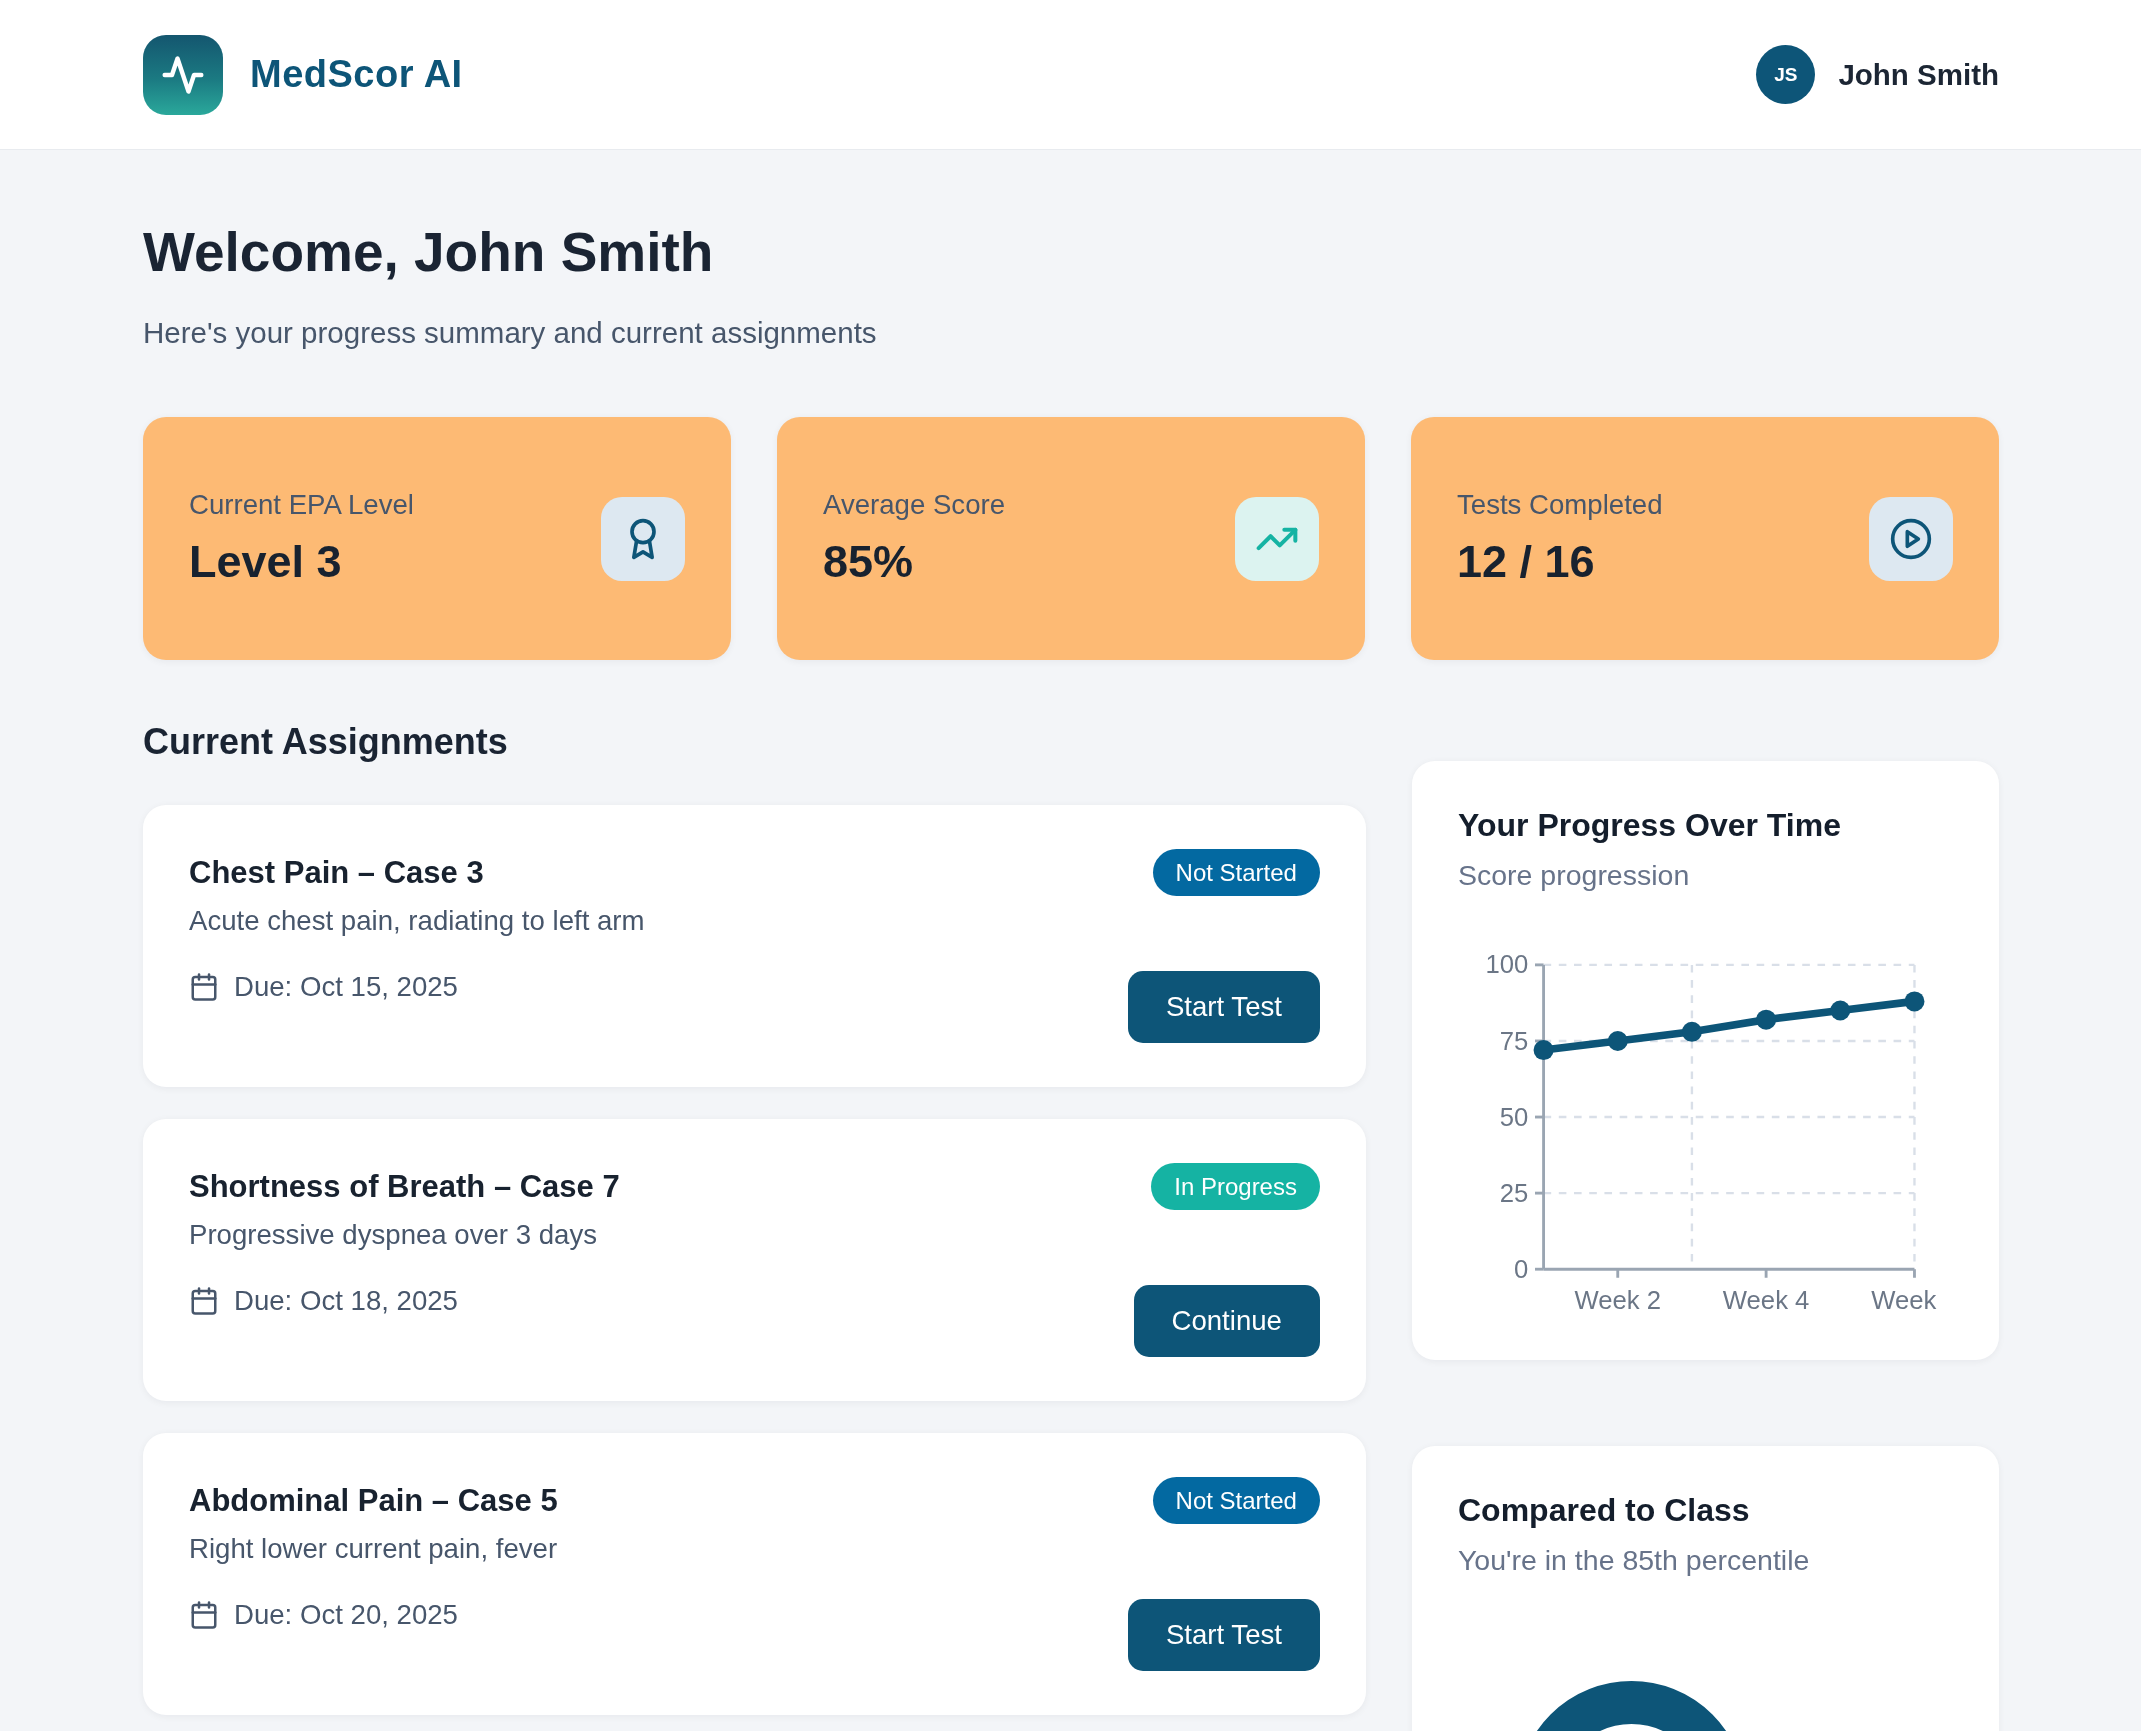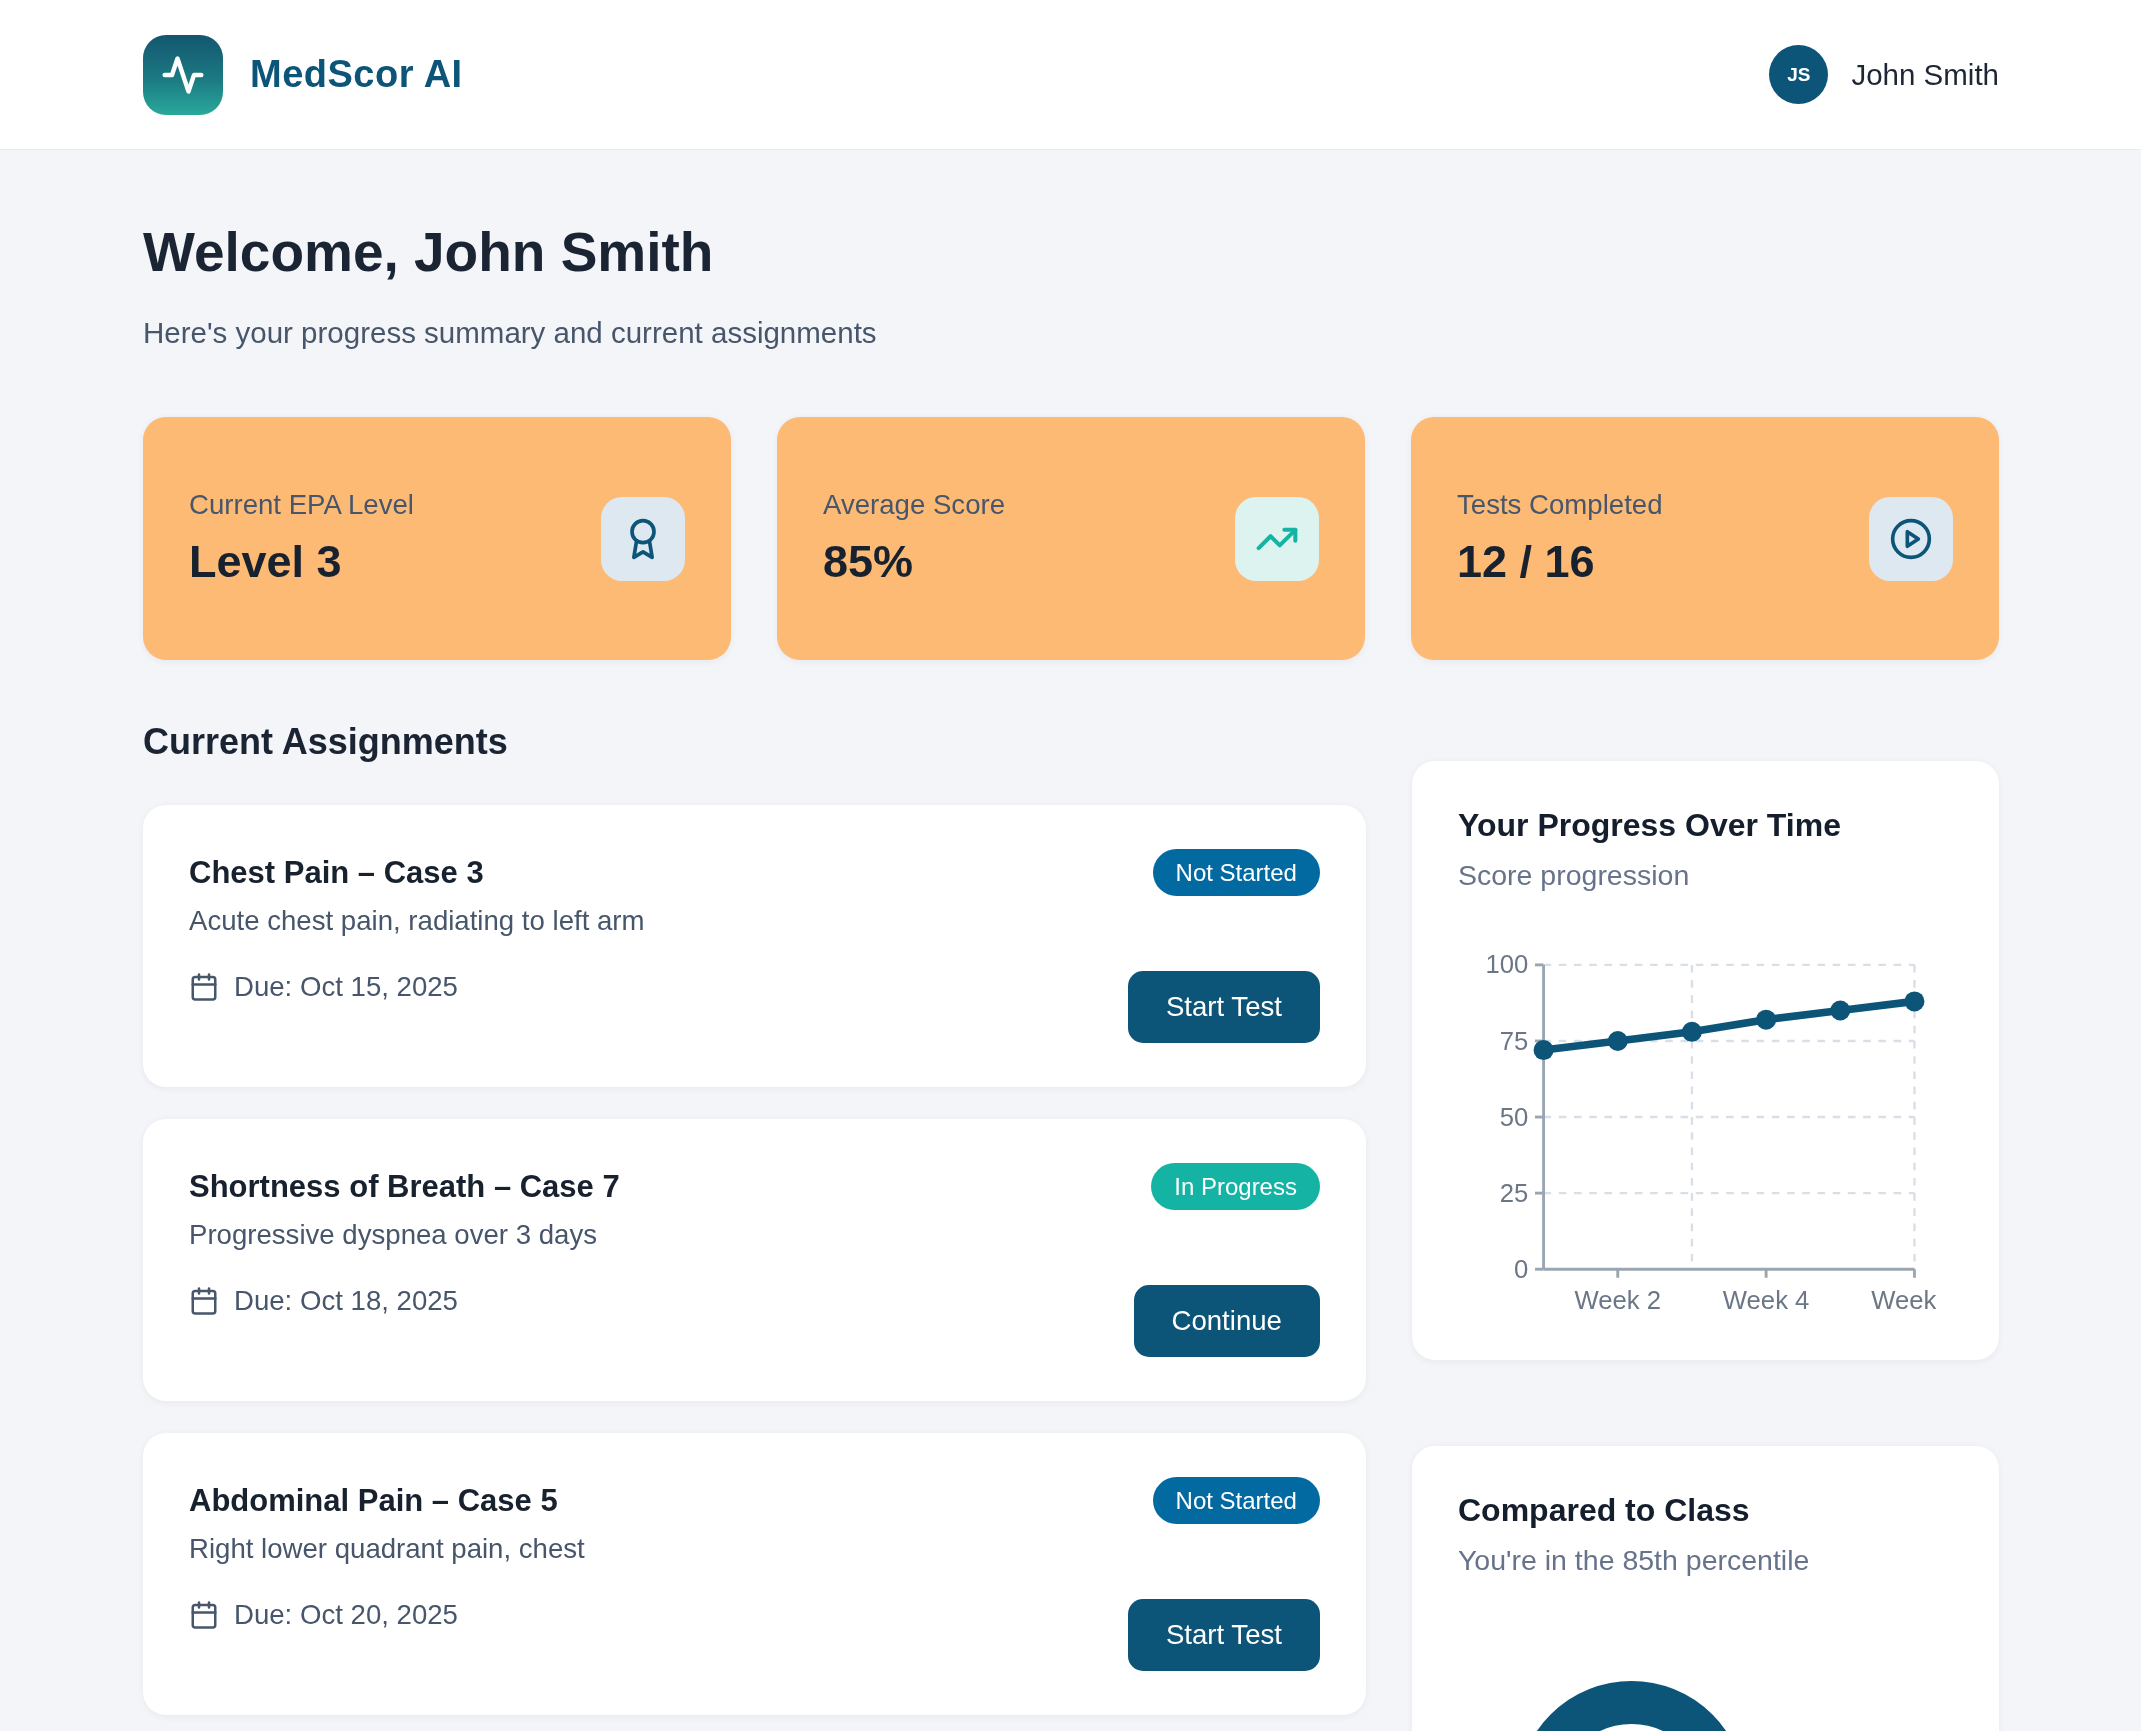--- a/index.html
+++ b/index.html
@@ -30,21 +30,21 @@
     font-size:29.5px; color:#4b5968; padding:19px 34px; border-radius:15px;
     background:transparent; border:none; cursor:pointer; white-space:nowrap;
   }
   .nav-item.active { background:#dbe7f2; color:#0d5578; font-weight:500; }
   .user { display:flex; align-items:center; gap:23px; }
   .avatar {
     width:59px; height:59px; border-radius:50%; background:#0d5578;
     color:#ffffff; font-size:19px; font-weight:600;
     display:flex; align-items:center; justify-content:center;
   }
-  .user-name { font-size:29.5px; color:#1c2634; }
+  .user-name { font-size:29.5px; color:#1c2634;font-weight:bold; }
 
   
   .main { padding:0 143px; }
   .welcome-title { margin-top:70px; font-size:55px; font-weight:700; color:#1a2433; }
   .welcome-subtitle { margin-top:32px; font-size:29.5px; color:#47566b; }
 
   .stats-row { margin-top:67px; display:flex; gap:46px; }
   .stat-card {
     flex:1; background:#fdba74; border-radius:23px; height:243px;
     box-shadow:0 1.9px 7.6px rgba(15,23,42,.05);
@@ -220,21 +220,21 @@
           </div>
           <button class="btn-primary">Continue</button>
         </div>
       </div>
 
       <div class="assignment-card">
         <div class="assignment-top">
           <div class="assignment-title">Abdominal Pain – Case 5</div>
           <div class="badge badge--gray">Not Started</div>
         </div>
-        <div class="assignment-desc">Right lower quadrant pain, chest</div>
+        <div class="assignment-desc">Right lower current pain, fever</div>
         <div class="assignment-footer">
           <div class="due">
             <svg viewBox="0 0 24 24" fill="none" stroke="currentColor" stroke-width="2" stroke-linecap="round" stroke-linejoin="round">
                 <rect x="3" y="4" width="18" height="18" rx="2"></rect>
                 <line x1="16" y1="2" x2="16" y2="6"></line>
                 <line x1="8" y1="2" x2="8" y2="6"></line>
                 <line x1="3" y1="10" x2="21" y2="10"></line>
               </svg>
             <span>Due: Oct 20, 2025</span>
           </div>

